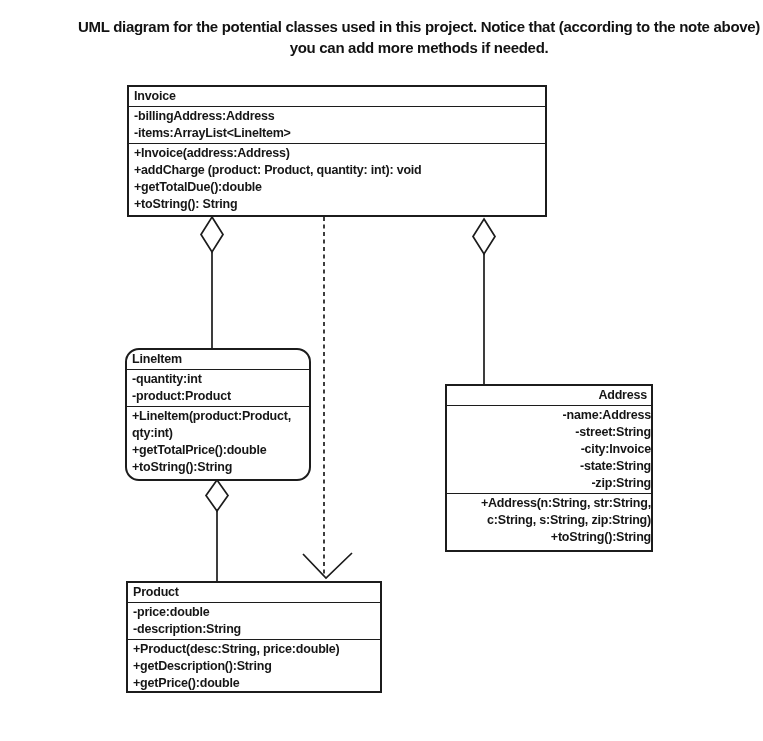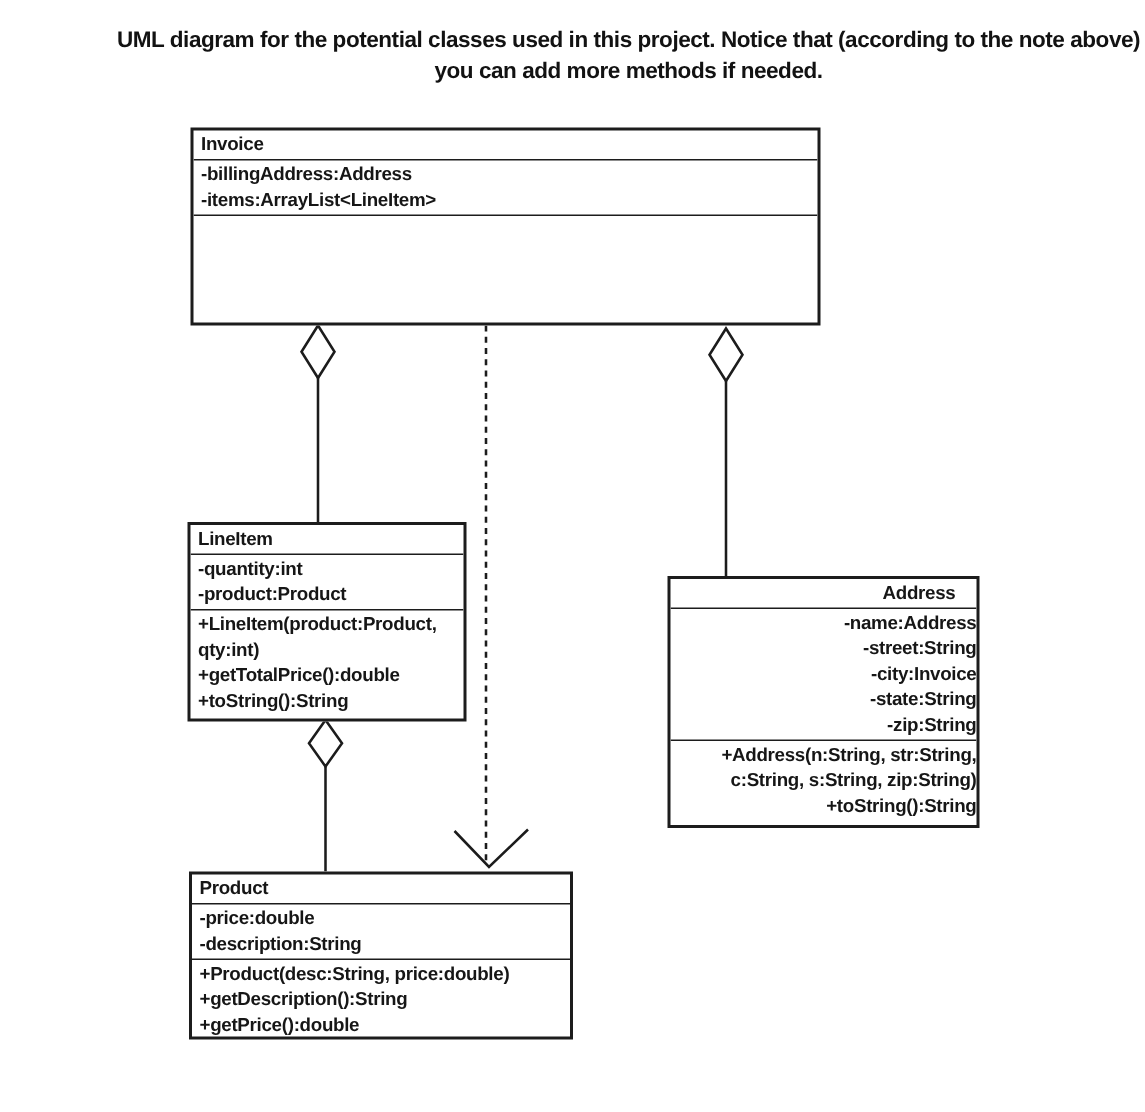--- a/index.html
+++ b/index.html
@@ -34,21 +34,21 @@
     border: 2px solid #1c1c1c;
     background: #ffffff;
     overflow: hidden;
     display: flex;
     flex-direction: column;
     font-size: 12.5px;
     font-weight: 700;
     letter-spacing: -0.2px;
   }
   .uml-name {
-    padding: 1px 14px 1px 5px;
+    padding: 1px 4px 1px 5px;
     line-height: 17px;
     border-bottom: 1.5px solid #1c1c1c;
     white-space: nowrap;
   }
   .uml-attrs {
     padding: 1px 0 1px 5px;
     border-bottom: 1.5px solid #1c1c1c;
   }
   .uml-methods {
     padding: 1px 0 1px 5px;
@@ -91,23 +91,29 @@
       <polyline points="303,554 326,578 352,553"></polyline>
     </g>
   </svg>
 
   <div class="uml-box" style="left:127px; top:85px; width:420px; height:132px;">
     <div class="uml-name">Invoice</div>
     <div class="uml-attrs">
         <div class="uml-row">-billingAddress:Address</div>
         <div class="uml-row">-items:ArrayList&lt;LineItem&gt;</div>
       </div>
+    <div class="uml-methods">
+        <div class="uml-row">+Invoice(address:Address)</div>
+        <div class="uml-row">+addCharge (product: Product, quantity: int): void</div>
+        <div class="uml-row">+getTotalDue():double</div>
+        <div class="uml-row">+toString(): String</div>
+      </div>
   </div>
 
-  <div class="uml-box" style="left:125px; top:348px; width:186px; height:133px;">
+  <div class="uml-box" style="left:125px; top:348px; width:186px; height:133px;border-radius:14px;">
     <div class="uml-name">LineItem</div>
     <div class="uml-attrs">
         <div class="uml-row">-quantity:int</div>
         <div class="uml-row">-product:Product</div>
       </div>
     <div class="uml-methods">
         <div class="uml-row">+LineItem(product:Product,</div>
         <div class="uml-row">qty:int)</div>
         <div class="uml-row">+getTotalPrice():double</div>
         <div class="uml-row">+toString():String</div>

